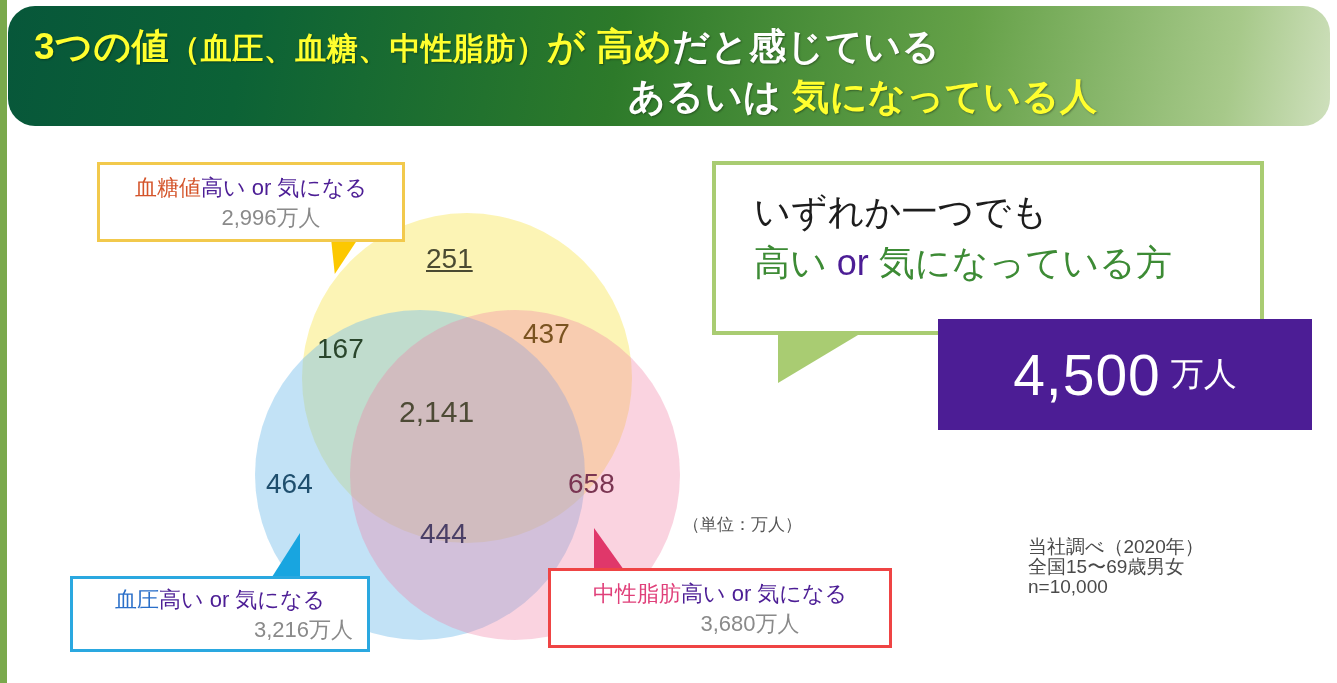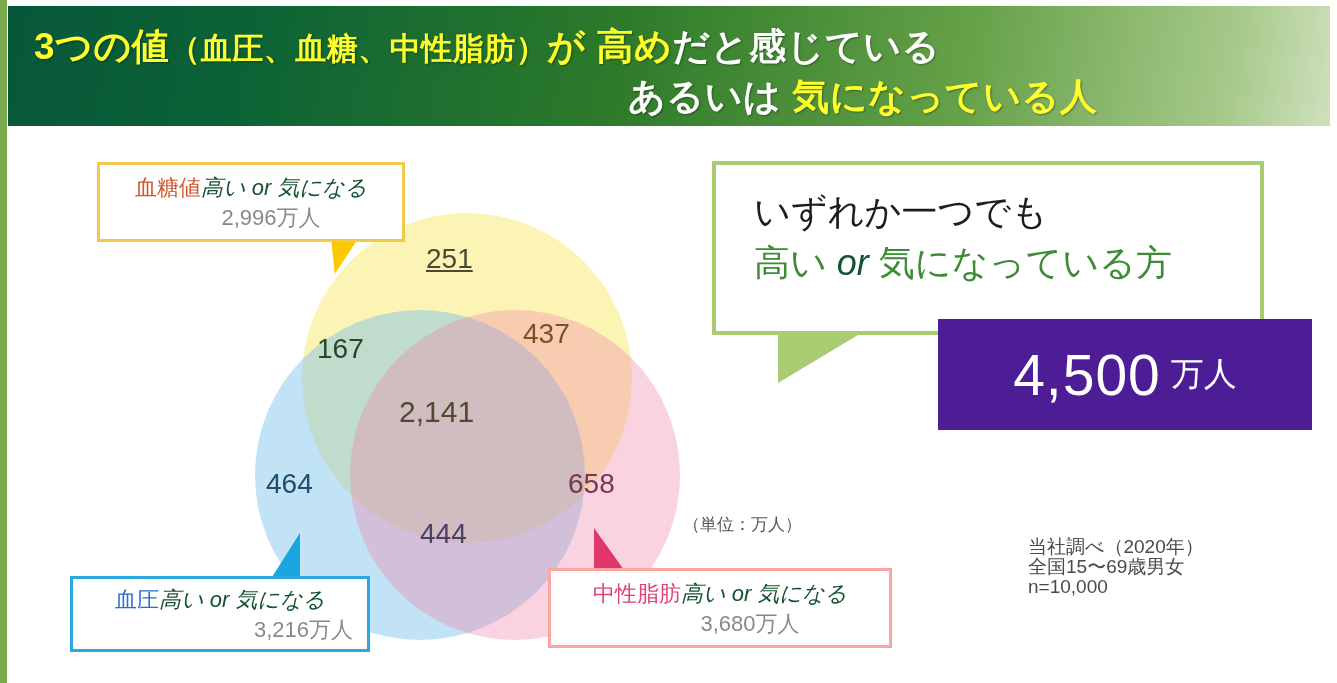--- a/index.html
+++ b/index.html
@@ -15,20 +15,21 @@
     background:#ffffff;
     box-sizing:border-box;
   }
   .frame-left{position:absolute;left:0;top:0;width:7px;height:683px;background:#7aa94c;}
 
   
   #header{
     position:absolute;left:8px;top:6px;width:1322px;height:120px;
     background:linear-gradient(100deg,#07573a 0%,#0c6236 18%,#2d7a2a 46%,#65a148 72%,#a7c98a 92%,#cfe0bd 100%);
     overflow:hidden;
+    border-radius:27px;
   }
   .hdr-line{
     position:absolute;white-space:nowrap;
     font-size:37px;font-weight:700;letter-spacing:.5px;
     text-shadow:1px 1px 2px rgba(0,0,0,.35);
   }
   #hdr-l1{left:26px;top:16px;}
   #hdr-l2{left:620px;top:66px;}
   .t-yellow{color:#ffff2e;}
   .t-white{color:#ffffff;}
@@ -70,32 +71,32 @@
   }
 
   #cb-bp{left:70px;top:576px;width:300px;height:76px;border:3px solid #2aa8e0;padding:6px 14px 0 14px;}
   #cb-bp .l1{text-align:center;}
   #cb-bp .l2{text-align:right;padding-left:50px;}
   #tail-bp{
     position:absolute;left:272px;top:533px;width:0;height:0;
     border-right:28px solid #18a5e0;border-top:44px solid transparent;
   }
 
-  #cb-tg{left:548px;top:568px;width:344px;height:80px;border:3px solid #fca5a5;padding:8px 14px 0 14px;}
+  #cb-tg{left:548px;top:568px;width:344px;height:80px;border:3px solid #ef4444;padding:8px 14px 0 14px;}
   #cb-tg .l1{text-align:center;}
   #cb-tg .l2{text-align:center;padding-left:60px;}
   #tail-tg{
     position:absolute;left:594px;top:528px;width:0;height:0;
     border-left:30px solid #e0376a;border-top:42px solid transparent;
   }
 
   .c-glucose{color:#d4542a;}
   .c-bp{color:#2a6fc9;}
   .c-tg{color:#e0407a;}
-  .c-dark{color:#14532d;font-style:italic;}
+  .c-dark{color:#4c1d95;}
 
   
   #unit-note{position:absolute;left:683px;top:513px;font-size:17px;color:#555;}
 
   
   #green-callout{
     position:absolute;left:712px;top:161px;width:552px;height:174px;
     border:4px solid #a9cc72;background:#ffffff;box-sizing:border-box;
     padding:22px 0 0 38px;
   }

